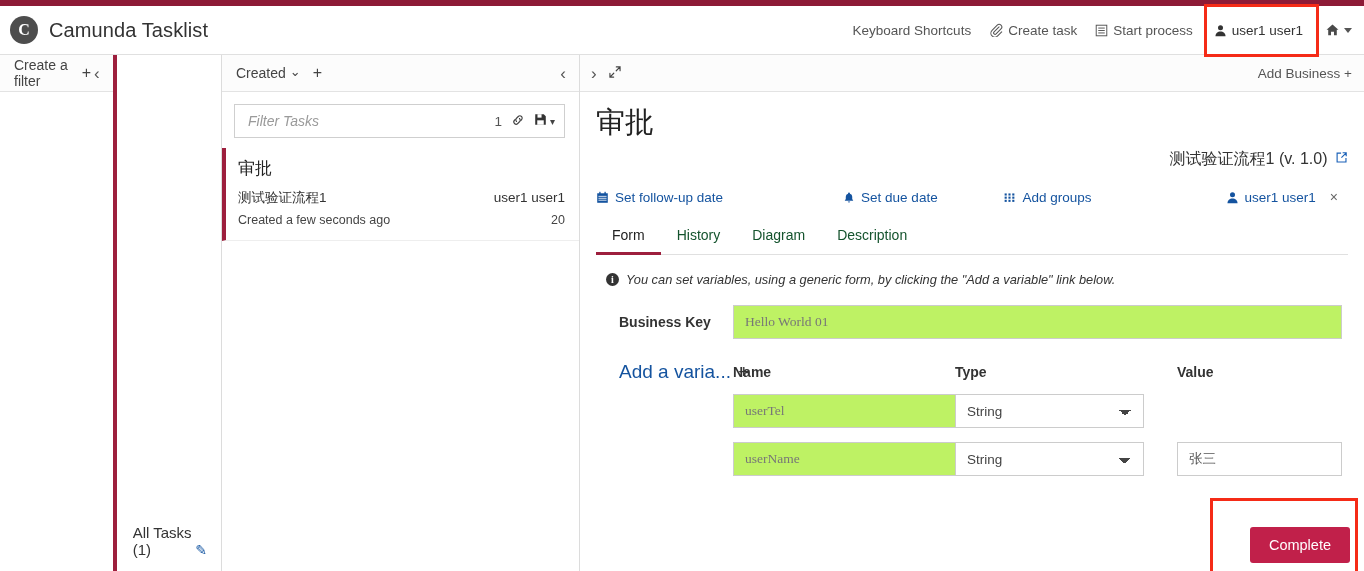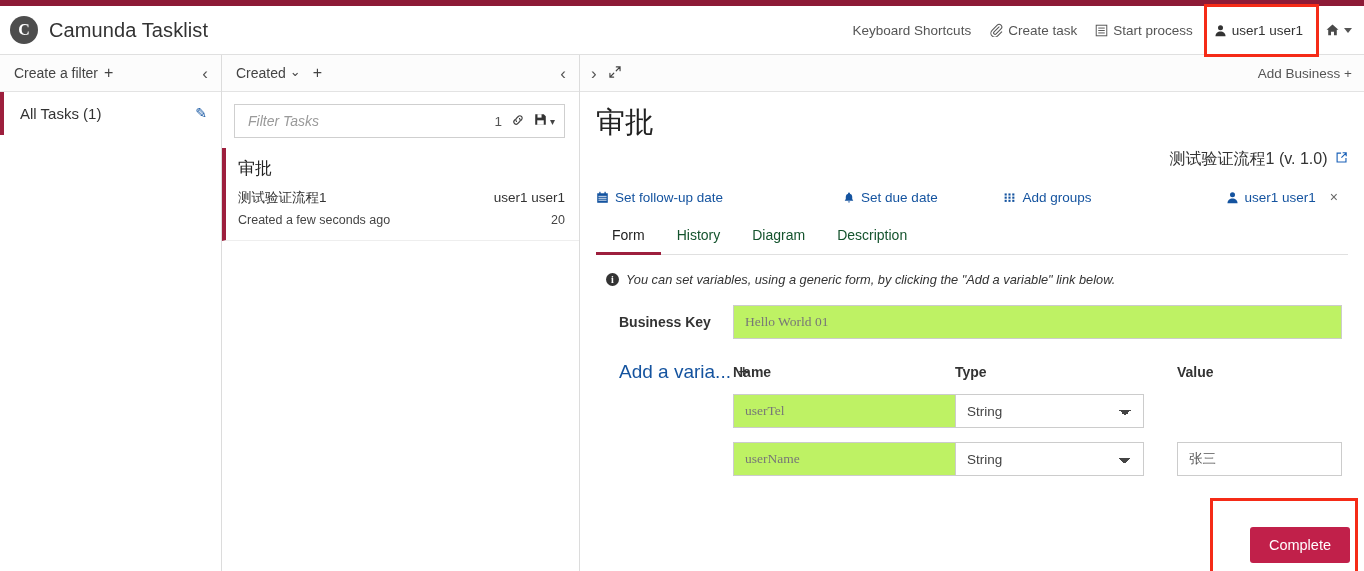--- a/index.html
+++ b/index.html
@@ -74,39 +74,39 @@
   }
 
   
   .body-row { display: flex; height: 516px; }
 
   
   .col-filters {
     width: 222px; min-width: 222px;
     border-right: 1px solid #dcdcdc;
     background: #fff;
-    display: flex; flex-direction: column;
+    display: flex; flex-direction: row;
   }
   .col-head {
     height: 37px;
     display: flex; align-items: center;
     padding: 0 10px 0 14px;
     background: #fcfcfc;
     border-bottom: 1px solid #e3e3e3;
     font-size: 14px; color: #444;
   }
   .col-head .spacer { margin-left: auto; }
   .chev {
     color: #555; font-size: 17px; cursor: pointer;
     padding: 0 3px; line-height: 1;
   }
   .plus { font-size: 16px; color: #444; cursor: pointer; }
 
   .filter-item {
-    display: flex; align-items: flex-start;
+    display: flex; align-items: flex-end;
     padding: 13px 14px 13px 16px;
     border-left: 4px solid #9d1f3d;
     font-size: 15px; color: #333;
     cursor: pointer;
   }
   .filter-item .edit-pencil {
     margin-left: auto; color: #0f52a0; font-size: 14px; cursor: pointer;
   }
 
   

